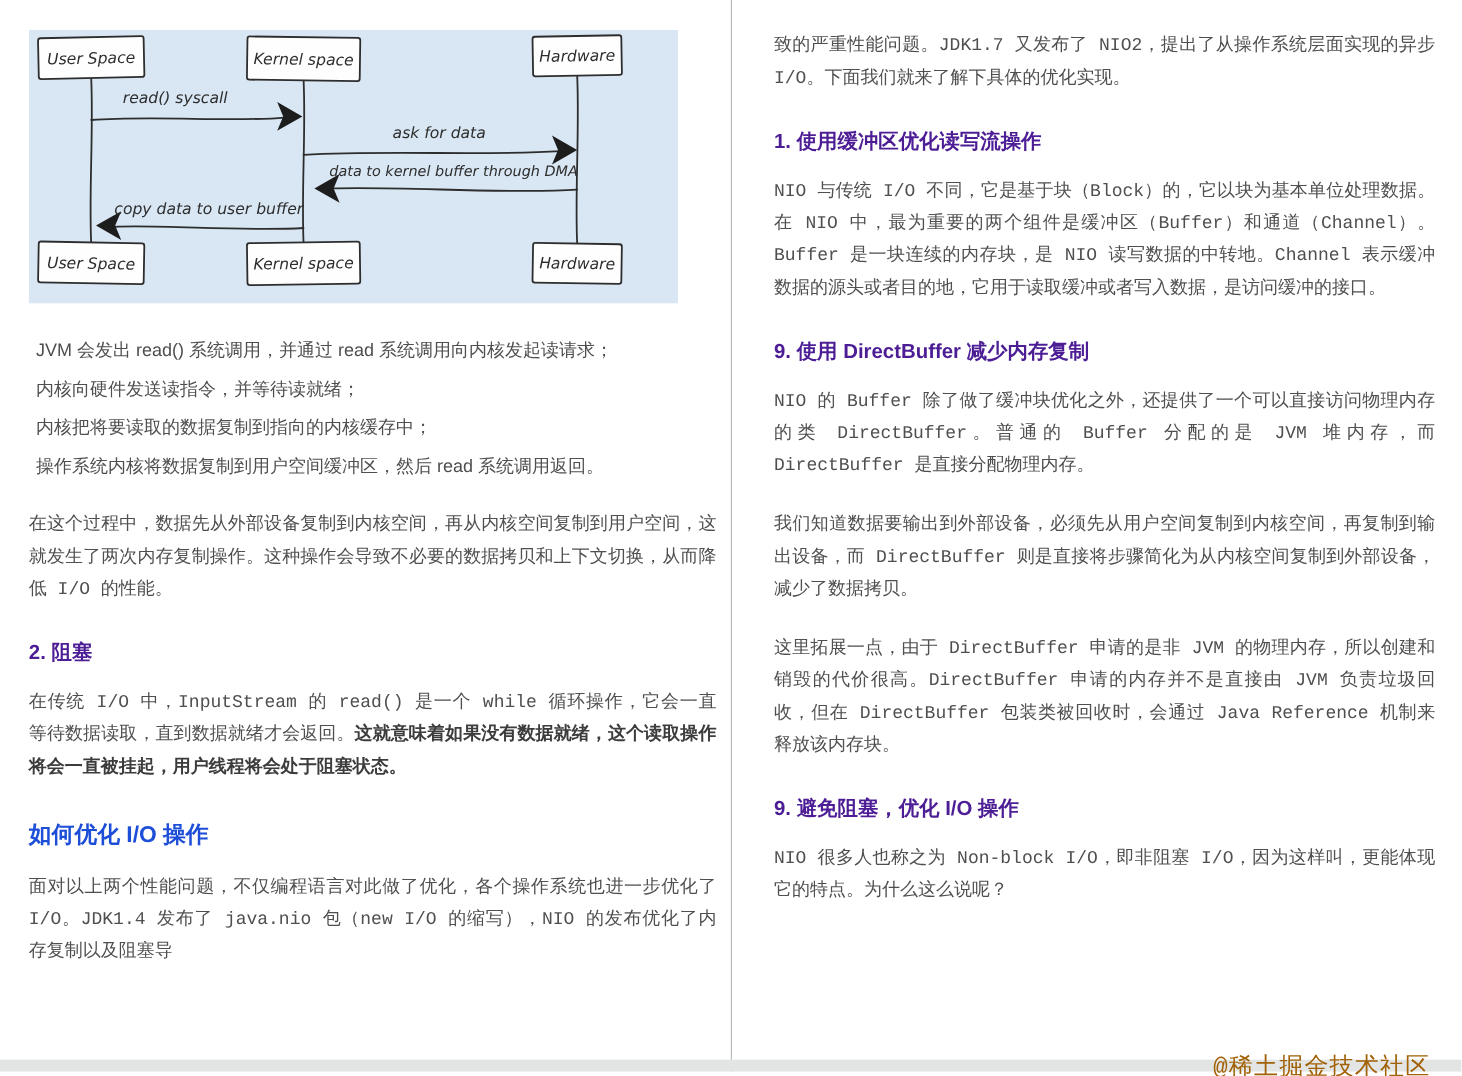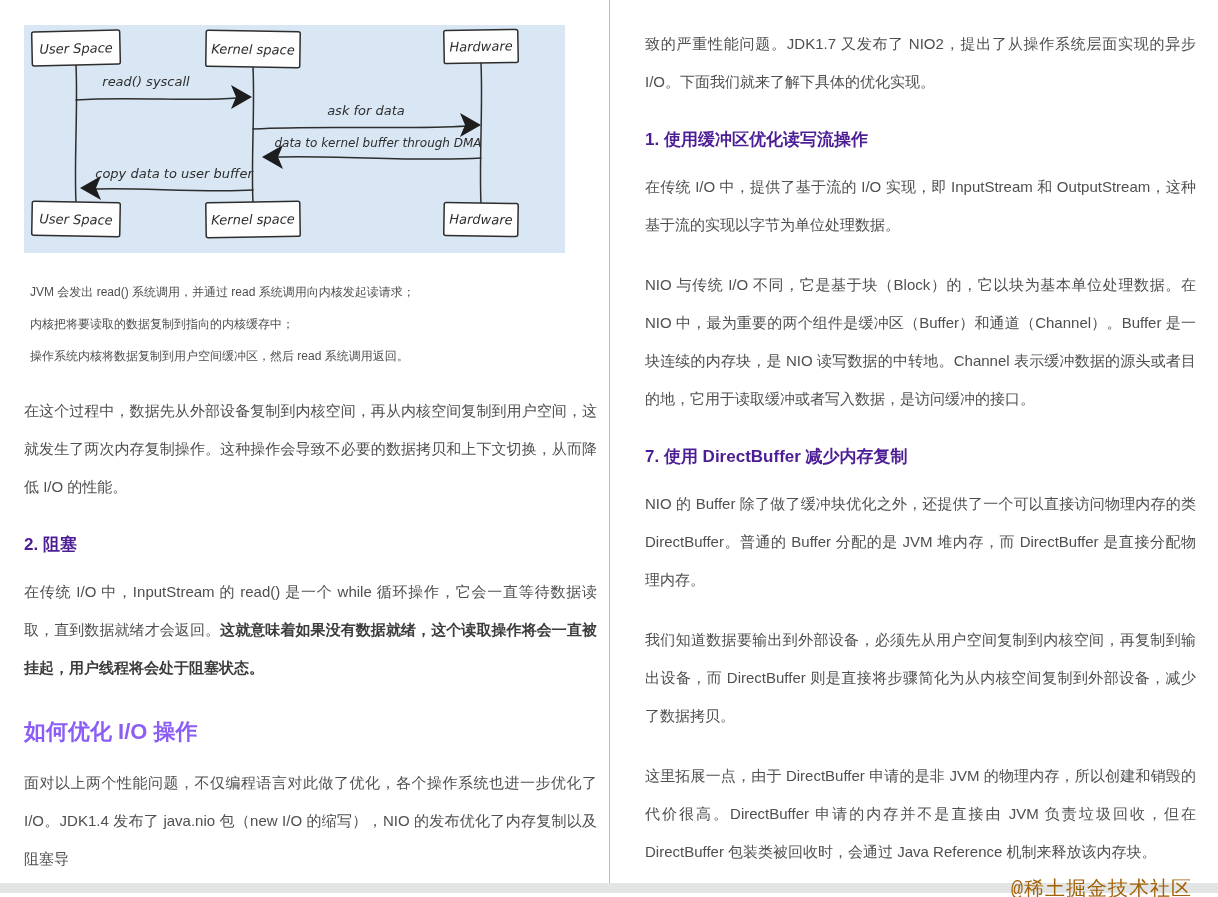--- a/index.html
+++ b/index.html
@@ -27,34 +27,34 @@
   .diagram-wrap { width: 541px; height: 228px; margin: 0 0 26px 0; }
   .diagram-wrap svg { display: block; }
   .diag-label {
     font-family: "DejaVu Sans", sans-serif;
     font-style: italic; fill: #2d2d2d; font-size: 13px;
   }
   .diag-label.small { font-size: 12px; }
   .diag-stroke { stroke: #2d2d2d; stroke-width: 1.5; fill: none; stroke-linecap: round; }
   .diag-box { fill: #fefefe; stroke: #2d2d2d; stroke-width: 1.5; }
   p.body-text {
-    font-size: 15px; line-height: 38px; margin: 0 0 22px 0;
-    text-align: justify; color: #4f4f4f;
+    font-size: 15px; line-height: 27px; margin: 0 0 22px 0;
+    text-align: justify; color: #4f4f4f; font-family: Liberation Mono, monospace;
   }
   p.step-line {
-    font-size: 12px; line-height: 27px; margin: 0 0 5px 6px; color: #4f4f4f;
+    font-size: 15px; line-height: 27px; margin: 0 0 5px 6px; color: #4f4f4f;
   }
   .steps { margin-bottom: 22px; }
   .bold-run { font-weight: bold; color: #3c3c3c; }
   h3.sub-heading {
     font-size: 17px; font-weight: bold; color: #4c1d95;
     margin: 27px 0 17px 0;
   }
   h2.major-heading {
-    font-size: 22px; font-weight: bold; color: #8b5cf6;
+    font-size: 19px; font-weight: bold; color: #1d4ed8;
     margin: 30px 0 17px 0;
   }
   .watermark {
     position: absolute; right: 26px; top: 875px;
     font-size: 20px; color: #a16207; letter-spacing: 1px; font-family: Liberation Mono, monospace;
   }
 </style>
 </head>
 <body>
 
@@ -109,20 +109,21 @@
         </g>
         <g transform="rotate(0.9 457 194)">
           <rect class="diag-box" x="420" y="178" width="74" height="33" rx="2"></rect>
           <text class="diag-label" x="457" y="199" text-anchor="middle">Hardware</text>
         </g>
       </svg>
     </div>
 
     <div class="steps">
       <p class="step-line">JVM 会发出 read() 系统调用，并通过 read 系统调用向内核发起读请求；</p>
+      <p class="step-line">内核向硬件发送读指令，并等待读就绪；</p>
       <p class="step-line">内核把将要读取的数据复制到指向的内核缓存中；</p>
       <p class="step-line">操作系统内核将数据复制到用户空间缓冲区，然后 read 系统调用返回。</p>
     </div>
 
     <p class="body-text">在这个过程中，数据先从外部设备复制到内核空间，再从内核空间复制到用户空间，这就发生了两次内存复制操作。这种操作会导致不必要的数据拷贝和上下文切换，从而降低 I/O 的性能。</p>
 
     <h3 class="sub-heading">2. 阻塞</h3>
 
     <p class="body-text"><span>在传统 I/O 中，InputStream 的 read() 是一个 while 循环操作，它会一直等待数据读取，直到数据就绪才会返回。</span><span class="bold-run">这就意味着如果没有数据就绪，这个读取操作将会一直被挂起，用户线程将会处于阻塞状态。</span></p>
 
@@ -132,26 +133,25 @@
     <p class="body-text">面对以上两个性能问题，不仅编程语言对此做了优化，各个操作系统也进一步优化了 I/O。JDK1.4 发布了 java.nio 包（new I/O 的缩写），NIO 的发布优化了内存复制以及阻塞导</p>
 
   </section>
 
   <section class="page page-right">
 
     <p class="body-text">致的严重性能问题。JDK1.7 又发布了 NIO2，提出了从操作系统层面实现的异步 I/O。下面我们就来了解下具体的优化实现。</p>
 
     <h3 class="sub-heading">1. 使用缓冲区优化读写流操作</h3>
 
-    <p class="body-text">在传统 I/O 中，提供了基于流的 I/O 实现，即 InputStream 和 OutputStream，这种基于流的实现以字节为单位处理数据。</p>
 
     <p class="body-text">NIO 与传统 I/O 不同，它是基于块（Block）的，它以块为基本单位处理数据。在 NIO 中，最为重要的两个组件是缓冲区（Buffer）和通道（Channel）。Buffer 是一块连续的内存块，是 NIO 读写数据的中转地。Channel 表示缓冲数据的源头或者目的地，它用于读取缓冲或者写入数据，是访问缓冲的接口。</p>
 
 
-    <h3 class="sub-heading">7. 使用 DirectBuffer 减少内存复制</h3>
+    <h3 class="sub-heading">9. 使用 DirectBuffer 减少内存复制</h3>
 
     <p class="body-text">NIO 的 Buffer 除了做了缓冲块优化之外，还提供了一个可以直接访问物理内存的类 DirectBuffer。普通的 Buffer 分配的是 JVM 堆内存，而 DirectBuffer 是直接分配物理内存。</p>
 
     <p class="body-text">我们知道数据要输出到外部设备，必须先从用户空间复制到内核空间，再复制到输出设备，而 DirectBuffer 则是直接将步骤简化为从内核空间复制到外部设备，减少了数据拷贝。</p>
 
     <p class="body-text">这里拓展一点，由于 DirectBuffer 申请的是非 JVM 的物理内存，所以创建和销毁的代价很高。DirectBuffer 申请的内存并不是直接由 JVM 负责垃圾回收，但在 DirectBuffer 包装类被回收时，会通过 Java Reference 机制来释放该内存块。</p>
 
     <h3 class="sub-heading">9. 避免阻塞，优化 I/O 操作</h3>
 
     <p class="body-text">NIO 很多人也称之为 Non-block I/O，即非阻塞 I/O，因为这样叫，更能体现它的特点。为什么这么说呢？</p>

